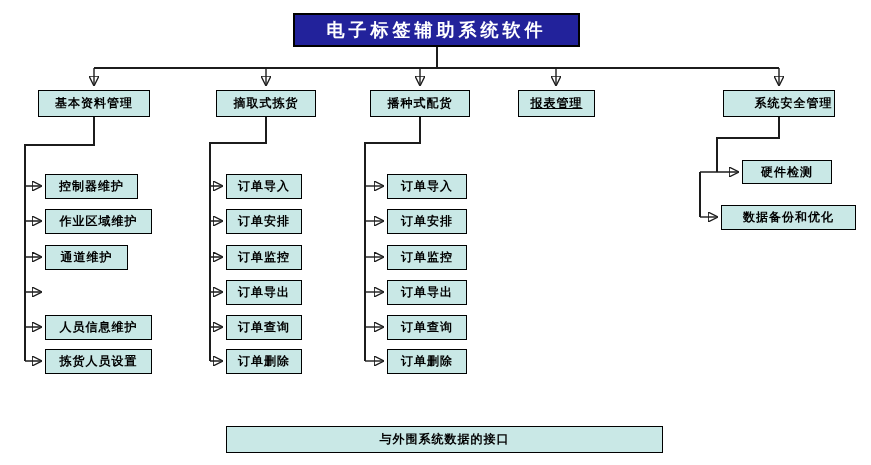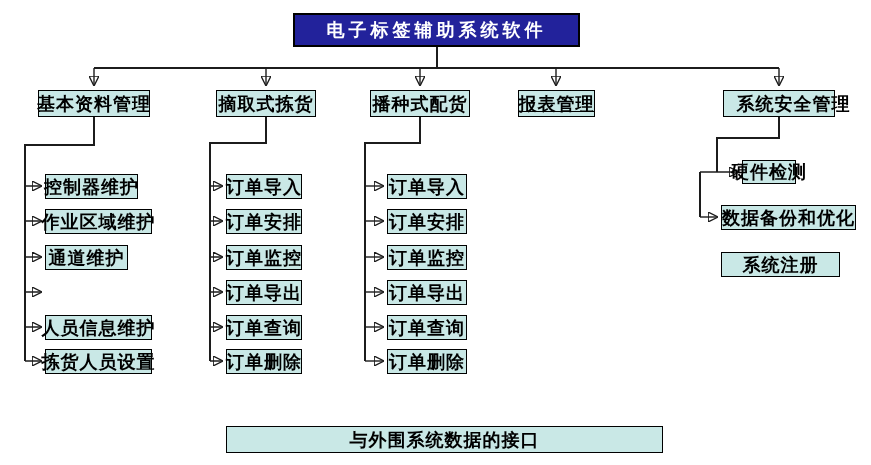--- a/index.html
+++ b/index.html
@@ -22,21 +22,21 @@
   }
   .wires{position:absolute;left:0;top:0;width:871px;height:465px;}
   .wires path{stroke:var(--connector-color);stroke-width:1.4;fill:none;}
   .wires path.line{shape-rendering:crispEdges;}
   .node{
     position:absolute;
     display:flex;align-items:center;justify-content:center;
     background:var(--node-fill);
     border:1px solid var(--border-color);
     color:#000;
-    font-size:18px;font-weight:bold;
+    font-size:12px;font-weight:bold;
     letter-spacing:1px;
     white-space:nowrap;
     text-align:center;
   }
   .node.root{
     background:var(--root-fill);
     color:var(--root-text);
     border:2px solid var(--border-color);
     font-size:18px;
     letter-spacing:4px;
@@ -123,19 +123,18 @@
   <div class="node" style="left:226px;top:315px;width:76px;height:25px;">订单查询</div>
   <div class="node" style="left:226px;top:349px;width:76px;height:25px;">订单删除</div>
 
   <div class="node" style="left:387px;top:174px;width:80px;height:25px;">订单导入</div>
   <div class="node" style="left:387px;top:209px;width:80px;height:25px;">订单安排</div>
   <div class="node" style="left:387px;top:245px;width:80px;height:25px;">订单监控</div>
   <div class="node" style="left:387px;top:280px;width:80px;height:25px;">订单导出</div>
   <div class="node" style="left:387px;top:315px;width:80px;height:25px;">订单查询</div>
   <div class="node" style="left:387px;top:349px;width:80px;height:25px;">订单删除</div>
 
-  <div class="node" style="left:742px;top:160px;width:54px;height:24px;">硬件检测</div>
+  <div class="node" style="left:742px;top:160px;width:90px;height:24px;">硬件检测</div>
   <div class="node" style="left:721px;top:205px;width:135px;height:25px;">数据备份和优化</div>
-  <div class="node" style="left:721px;top:252px;width:119px;height:25px;">系统注册</div>
 
   <div class="node" style="left:200px;top:426px;width:437px;height:27px;margin-left:26px;">与外围系统数据的接口</div>
 
 </div>
 
 </body></html>

